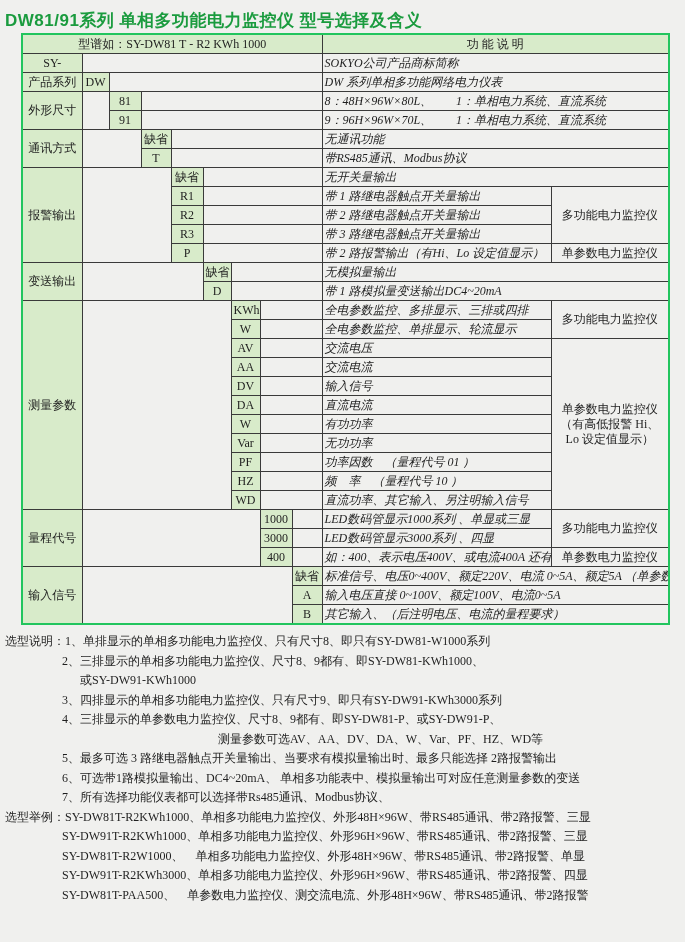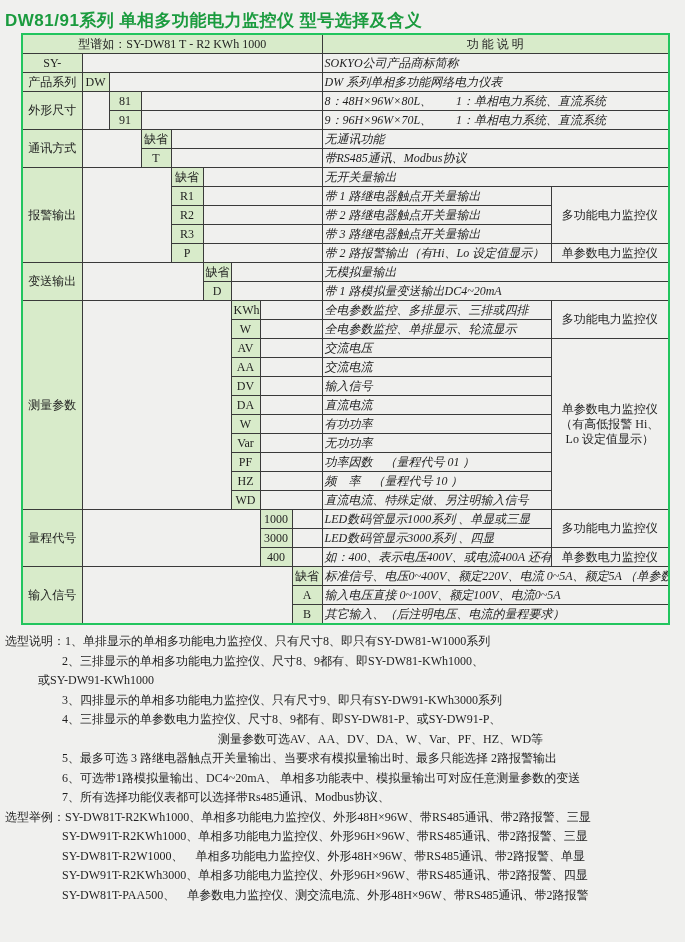--- a/index.html
+++ b/index.html
@@ -27,21 +27,21 @@
   td.g{background:#d8ebca;}
   td.lab,td.code,td.hdr,td.cat{text-align:center;}
   td.d{text-align:left;padding-left:6px;font-style:italic;}
   td.pre{white-space:pre-line;line-height:16px;}
   td.cat{white-space:nowrap;border-radius:9px;}
   td.cat.pre{white-space:pre-line;}
   .notes{margin-top:7px;font-size:12px;line-height:19.5px;}
   .note-row{display:flex;align-items:flex-start;padding-left:5px;}
   .sec-label{flex:0 0 57px;white-space:nowrap;}
   .note-line{padding-left:62px;}
-  .note-line.cont{padding-left:38px;}
+  .note-line.cont{padding-left:80px;}
   .note-line.cont2{padding-left:218px;}
   .ex-line{padding-left:62px;}
 </style>
 </head>
 <body>
 
 <div class="page-title">DW81/91系列 单相多功能电力监控仪 型号选择及含义</div>
 
 <table class="spec">
   <colgroup>
@@ -198,21 +198,21 @@
     <td class="d">功率因数　（量程代号 01 ）</td>
   </tr>
   <tr>
     <td class="g code">HZ</td>
     <td colspan="2"></td>
     <td class="d">频　率　（量程代号 10 ）</td>
   </tr>
   <tr>
     <td class="g code">WD</td>
     <td colspan="2"></td>
-    <td class="d">直流电流、特殊定做、另注明输入信号</td>
+    <td class="d">直流功率、其它输入、另注明输入信号</td>
   </tr>
 
   <tr>
     <td class="g lab" rowspan="3">量程代号</td>
     <td rowspan="3" colspan="6"></td>
     <td class="g code">1000</td>
     <td></td>
     <td class="d">LED数码管显示1000系列 、单显或三显</td>
     <td class="cat" rowspan="2">多功能电力监控仪</td>
   </tr>

